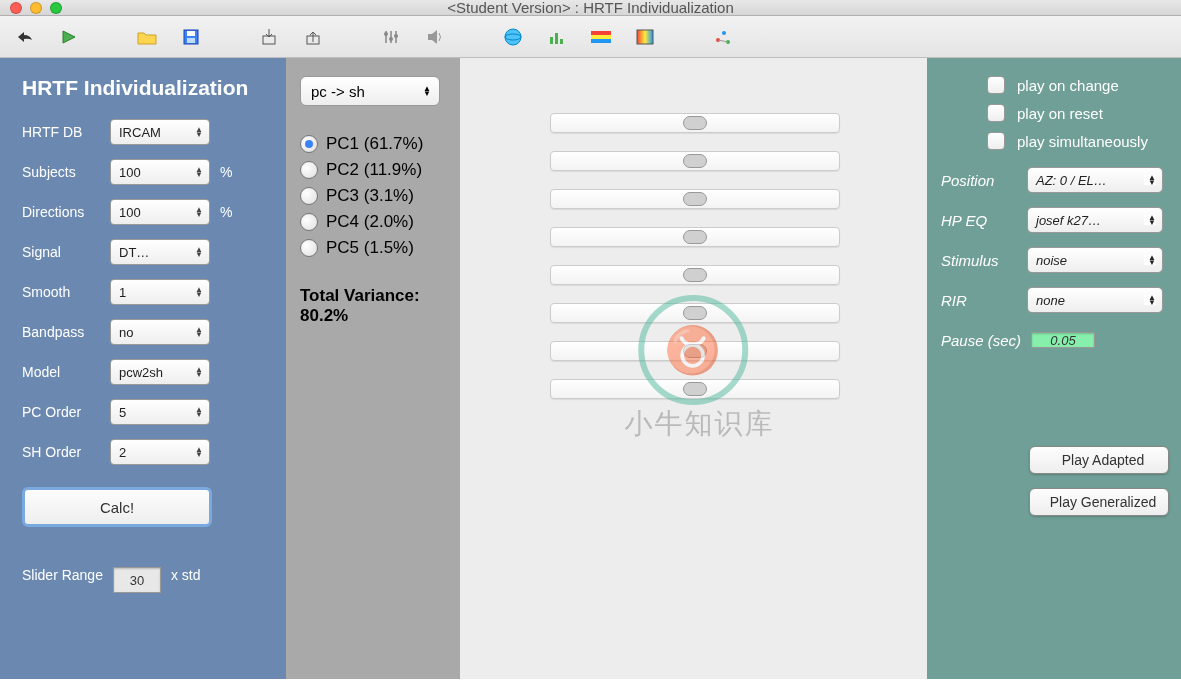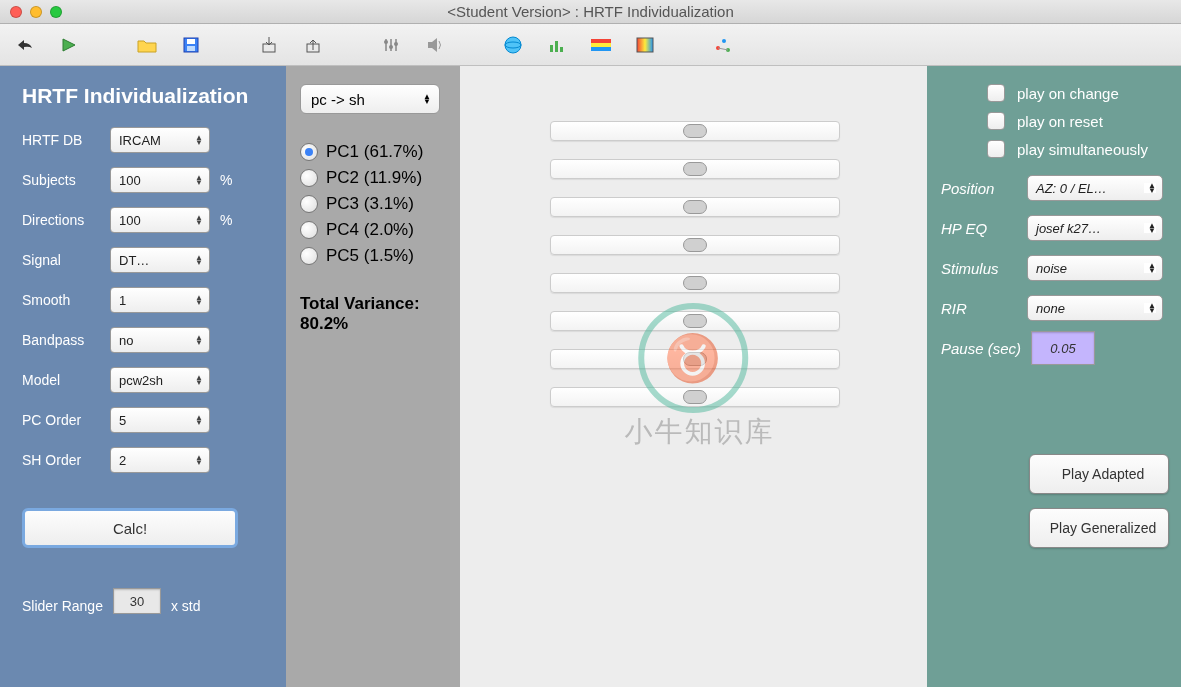--- a/index.html
+++ b/index.html
@@ -1,19 +1,19 @@
 <!DOCTYPE html>
 <html><head>
 <meta charset="utf-8">
 <style>
   * { box-sizing: border-box; margin: 0; padding: 0; font-family: "Helvetica Neue", Helvetica, Arial, sans-serif; }
   body { width: 1181px; height: 689px; background: #fff; overflow: hidden; }
 
   
-  .titlebar { height: 24px; background: linear-gradient(#e8e8e8,#d6d6d6); border-bottom: 1px solid #b0b0b0; display: flex; align-items: center; position: relative; }
+  .titlebar { height: 16px; background: linear-gradient(#e8e8e8,#d6d6d6); border-bottom: 1px solid #b0b0b0; display: flex; align-items: center; position: relative; }
   .traffic-lights { display: flex; gap: 8px; padding-left: 10px; }
   .tl { width: 12px; height: 12px; border-radius: 50%; border: 1px solid rgba(0,0,0,0.2); }
   .tl.red { background: #ff5f57; }
   .tl.yellow { background: #ffbd2e; }
   .tl.green { background: #28c940; }
   .titlebar-title { position: absolute; left: 0; right: 0; text-align: center; font-size: 15px; color: #555; font-weight: 400; }
 
   
   .toolbar { height: 42px; background: linear-gradient(#f2f2f2,#e4e4e4); border-bottom: 1px solid #bfbfbf; display: flex; align-items: center; padding: 0 14px; gap: 22px; }
   .tb-item { width: 22px; height: 22px; display: flex; align-items: center; justify-content: center; cursor: pointer; }
@@ -23,22 +23,22 @@
   .main { display: flex; height: calc(689px - 26px - 42px); }
 
   
   .left { width: 286px; background: #6b89b0; color: #fff; padding: 18px 22px; display: flex; flex-direction: column; }
   .left h1 { font-size: 21px; font-weight: bold; margin-bottom: 16px; }
   .form-row { display: flex; align-items: center; margin-bottom: 8px; height: 32px; }
   .form-row label { width: 88px; font-size: 14px; }
   .dropdown { flex: 0 0 100px; height: 26px; background: linear-gradient(#fff,#eee); border: 1px solid #999; border-radius: 4px; display: flex; align-items: center; padding: 0 8px; color: #222; font-size: 13px; position: relative; cursor: pointer; }
   .dropdown .arrows { position: absolute; right: 6px; top: 50%; transform: translateY(-50%); display: flex; flex-direction: column; line-height: 5px; font-size: 8px; color: #444; }
   .unit { margin-left: 10px; font-size: 14px; }
-  .calc-btn { margin-top: 24px; width: 216px; height: 40px; background: linear-gradient(#fdfdfd,#eee); border: 3px solid #7aa9e0; border-radius: 6px; color: #333; font-size: 15px; cursor: pointer; }
-  .slider-range-row { margin-top: 40px; display: flex; align-items: flex-end; gap: 10px; font-size: 14px; }
+  .calc-btn { margin-top: 11px; width: 190px; height: 40px; background: linear-gradient(#fdfdfd,#eee); border: 3px solid #7aa9e0; border-radius: 6px; color: #333; font-size: 15px; cursor: pointer; }
+  .slider-range-row { margin-top: 40px; display: flex; align-items: flex-start; gap: 10px; font-size: 14px; }
   .num-box { width: 48px; height: 26px; background: #e8e8e8; border: 1px solid #999; display: flex; align-items: center; justify-content: center; color: #333; font-size: 13px; box-shadow: inset 0 1px 2px rgba(0,0,0,0.2); }
 
   
   .pc-panel { width: 174px; background: #a9a9a9; padding: 18px 14px; color: #000; }
   .pc-drop { width: 140px; height: 30px; background: linear-gradient(#fff,#eee); border: 1px solid #999; border-radius: 6px; display: flex; align-items: center; padding: 0 10px; font-size: 15px; position: relative; margin-bottom: 28px; cursor: pointer; }
   .pc-drop .arrows { position: absolute; right: 8px; display: flex; flex-direction: column; line-height: 5px; font-size: 8px; }
   .radio-row { display: flex; align-items: center; gap: 8px; margin-bottom: 6px; font-size: 17px; }
   .radio { width: 18px; height: 18px; border-radius: 50%; border: 1px solid #777; background: radial-gradient(circle at 35% 35%, #fff, #ddd); display: flex; align-items: center; justify-content: center; cursor: pointer; }
   .radio.checked::after { content: ""; width: 8px; height: 8px; border-radius: 50%; background: #3b82f6; }
   .variance { margin-top: 28px; font-size: 17px; font-weight: bold; line-height: 1.2; }
@@ -55,22 +55,22 @@
 
   
   .right { width: 254px; background: #6f9f96; color: #fff; padding: 18px 14px; }
   .check-row { display: flex; align-items: center; gap: 12px; margin-bottom: 10px; font-size: 15px; margin-left: 46px; }
   .checkbox { width: 18px; height: 18px; border-radius: 4px; background: linear-gradient(#fff,#eee); border: 1px solid #999; cursor: pointer; }
   .right-form { margin-top: 14px; font-style: italic; }
   .right-row { display: flex; align-items: center; margin-bottom: 8px; height: 32px; }
   .right-row label { width: 86px; font-size: 15px; }
   .r-dropdown { flex: 0 0 136px; height: 26px; background: linear-gradient(#fff,#eee); border: 1px solid #999; border-radius: 5px; display: flex; align-items: center; padding: 10px 8px; color: #222; font-size: 13px; position: relative; cursor: pointer; overflow: hidden; white-space: nowrap; }
   .r-dropdown .arrows { position: absolute; right: 6px; display: flex; flex-direction: column; line-height: 5px; font-size: 8px; background: #fff; padding-left: 4px; }
-  .pause-box { width: 64px; height: 34px; background: #c4b5fd; border: 1px solid #999; display: flex; align-items: center; justify-content: center; color: #333; font-size: 13px; box-shadow: inset 0 1px 2px rgba(0,0,0,0.2); margin-left: 4px; }
-  .play-btn { margin-top: 18px; width: 140px; height: 40px; background: linear-gradient(#fdfdfd,#eee); border: 1px solid #888; border-radius: 6px; color: #333; font-size: 14px; cursor: pointer; display: block; margin-left: 88px; box-shadow: 0 1px 2px rgba(0,0,0,0.2); padding-left: 8px; }
+  .pause-box { width: 64px; height: 16px; background: #86efac; border: 1px solid #999; display: flex; align-items: center; justify-content: center; color: #333; font-size: 13px; box-shadow: inset 0 1px 2px rgba(0,0,0,0.2); margin-left: 4px; }
+  .play-btn { margin-top: 18px; width: 140px; height: 28px; background: linear-gradient(#fdfdfd,#eee); border: 1px solid #888; border-radius: 6px; color: #333; font-size: 14px; cursor: pointer; display: block; margin-left: 88px; box-shadow: 0 1px 2px rgba(0,0,0,0.2); padding-left: 8px; }
   .play-btn + .play-btn { margin-top: 14px; }
 </style>
 </head>
 <body>
 
 <div class="titlebar">
   <div class="traffic-lights">
     <div class="tl red"></div>
     <div class="tl yellow"></div>
     <div class="tl green"></div>

